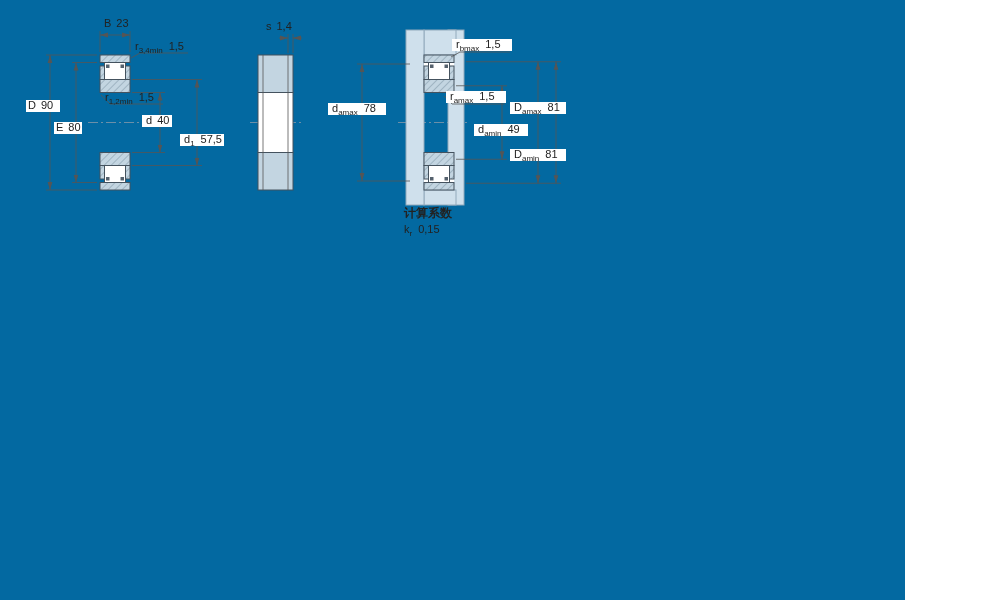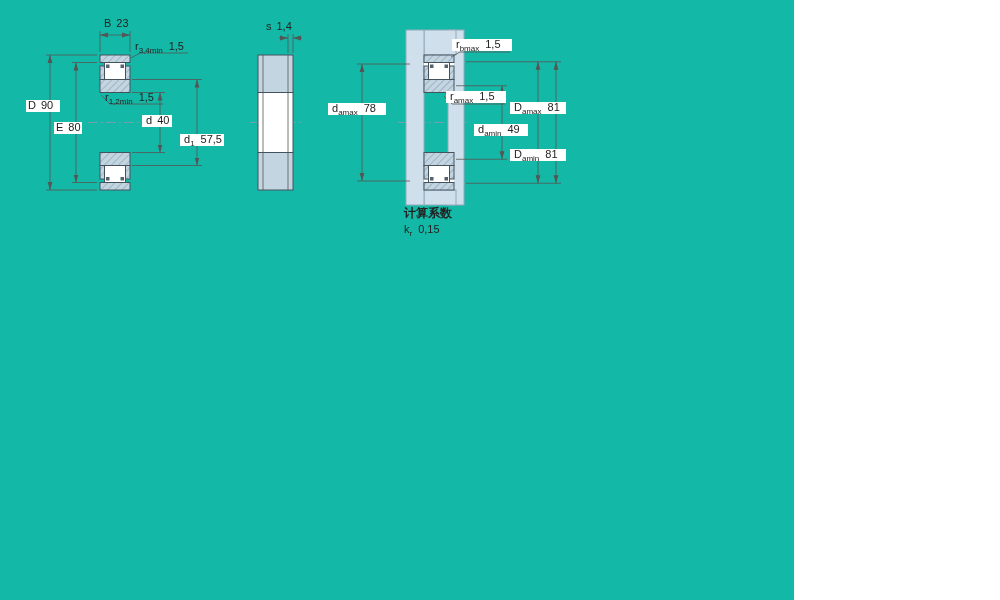--- a/index.html
+++ b/index.html
@@ -1,16 +1,16 @@
 <!DOCTYPE html>
 <html><head>
 <meta charset="utf-8">
 <style>
   html,body{margin:0;padding:0;background:#fff;}
-  .canvas{position:relative;width:794px;height:600px;background:#14b8a6;overflow:hidden;}
+  .canvas{position:relative;width:905px;height:600px;background:#0369a1;overflow:hidden;}
   svg{display:block;}
   text{font-family:"Liberation Sans","DejaVu Sans",sans-serif;font-size:11px;fill:#222;}
   .sub{font-size:8px;}
   .heading{font-size:12px;font-weight:bold;}
   .ext{stroke:#555;stroke-width:0.8;}
   .dim{stroke:#555;stroke-width:0.8;}
   .leader{fill:none;stroke:#555;stroke-width:0.8;}
   .cl{stroke:#8899aa;stroke-width:0.8;stroke-dasharray:10 3 2 3;}
   .ring{fill:url(#hatch);stroke:#44525e;stroke-width:1;}
   .ring2{fill:#c3d5e1;stroke:#44525e;stroke-width:1;}

